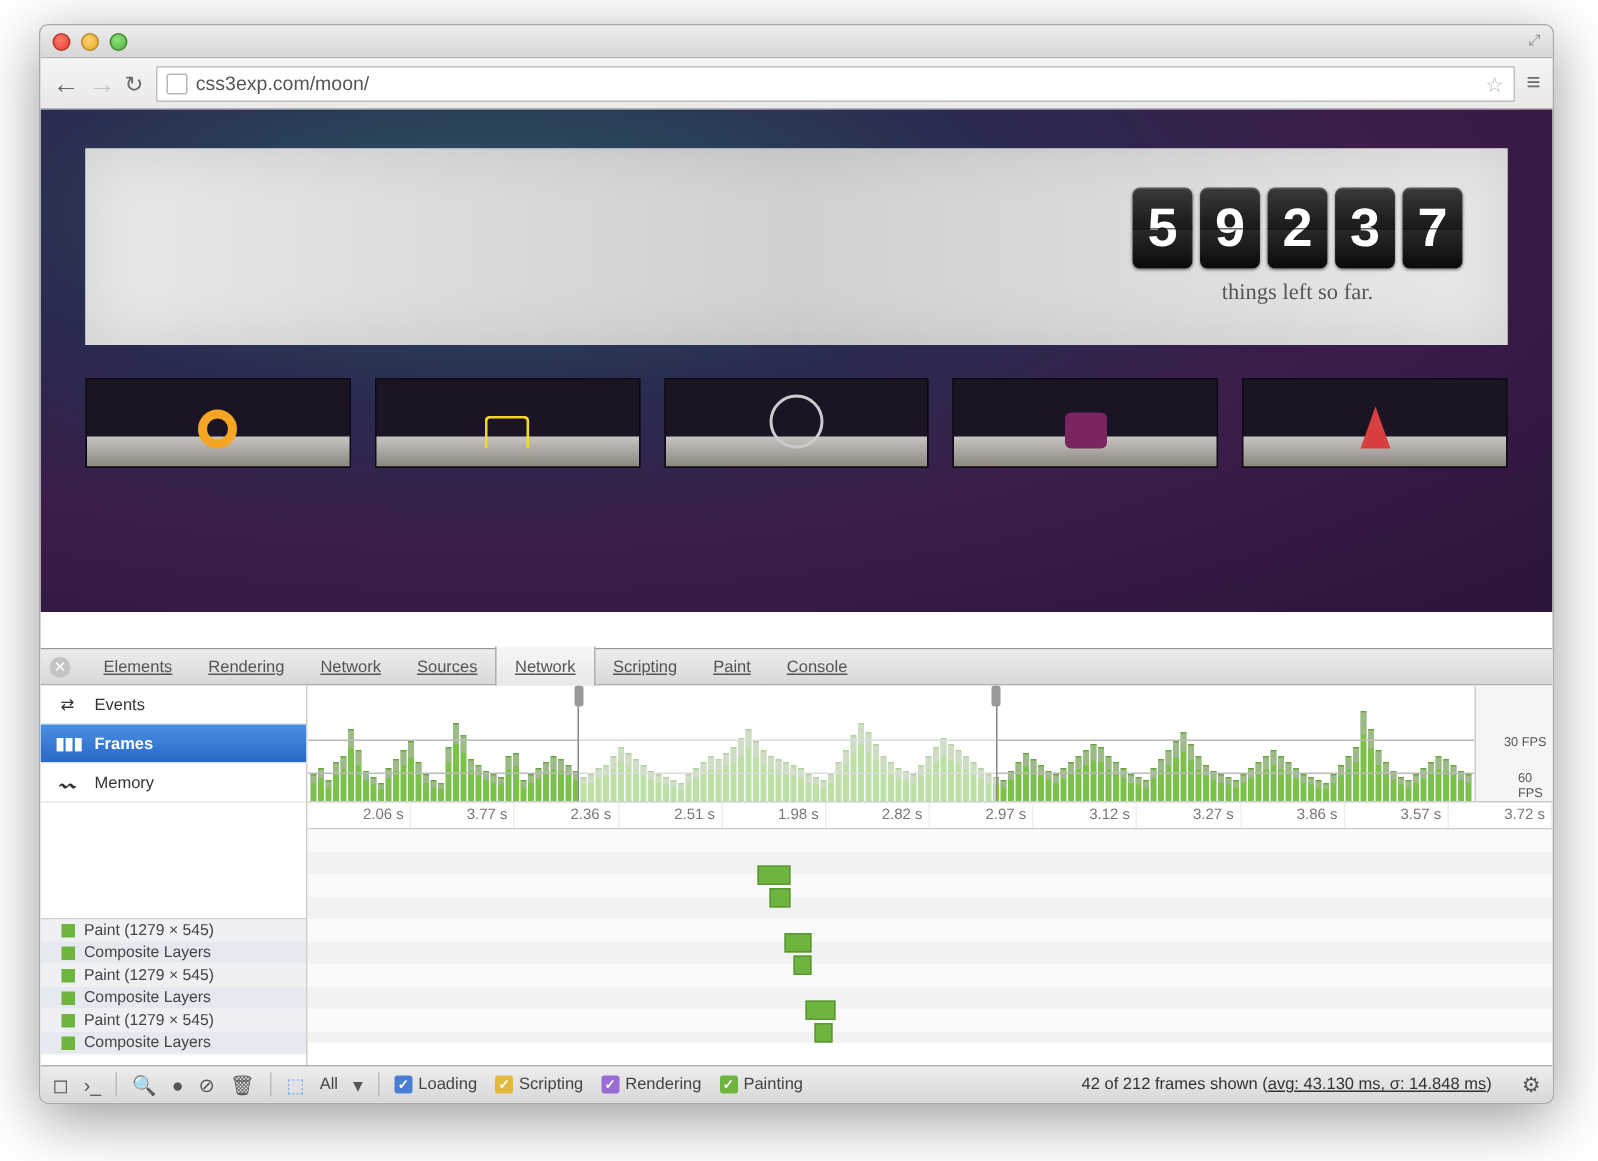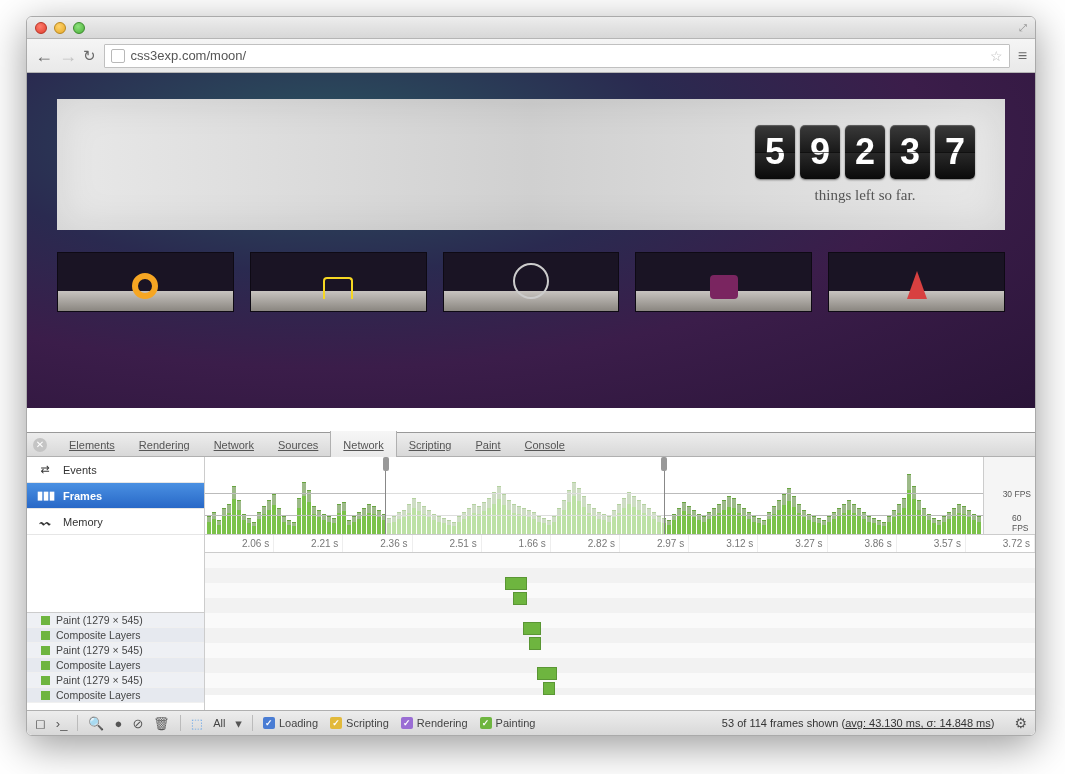--- a/index.html
+++ b/index.html
@@ -712,24 +712,24 @@
             <div class="ov-handle l"></div>
             <div class="ov-handle r"></div>
           </div>
           <div class="overview-labels">
             <div class="fps30">30 FPS</div>
             <div class="fps60">60 FPS</div>
           </div>
         </div>
         <div class="ruler" id="ruler">
             <span>2.06 s</span>
-            <span>2.21 s</span>
+            <span>3.77 s</span>
             <span>2.36 s</span>
             <span>2.51 s</span>
-            <span>1.66 s</span>
+            <span>1.98 s</span>
             <span>2.82 s</span>
             <span>2.97 s</span>
             <span>3.12 s</span>
             <span>3.27 s</span>
             <span>3.86 s</span>
             <span>3.57 s</span>
             <span>3.72 s</span>
           </div>
         <div class="flame">
           <div class="flame-bar" style="top:24px; left:300px; width:22px;"></div>
@@ -767,19 +767,19 @@
           <span class="chk">
             <span class="chkbox purple">✓</span>
             <span>Rendering</span>
           </span>
           <span class="chk">
             <span class="chkbox green">✓</span>
             <span>Painting</span>
           </span>
         </span>
       <span class="tb-status">
-        <span>53 of 114 frames shown (</span><u>avg: 43.130 ms, σ: 14.848 ms</u><span>)</span>
+        <span>42 of 212 frames shown (</span><u>avg: 43.130 ms, σ: 14.848 ms</u><span>)</span>
       </span>
       <span class="tb-icon gear">⚙</span>
     </div>
   </div>
 
 </div>
 
 </body></html>

